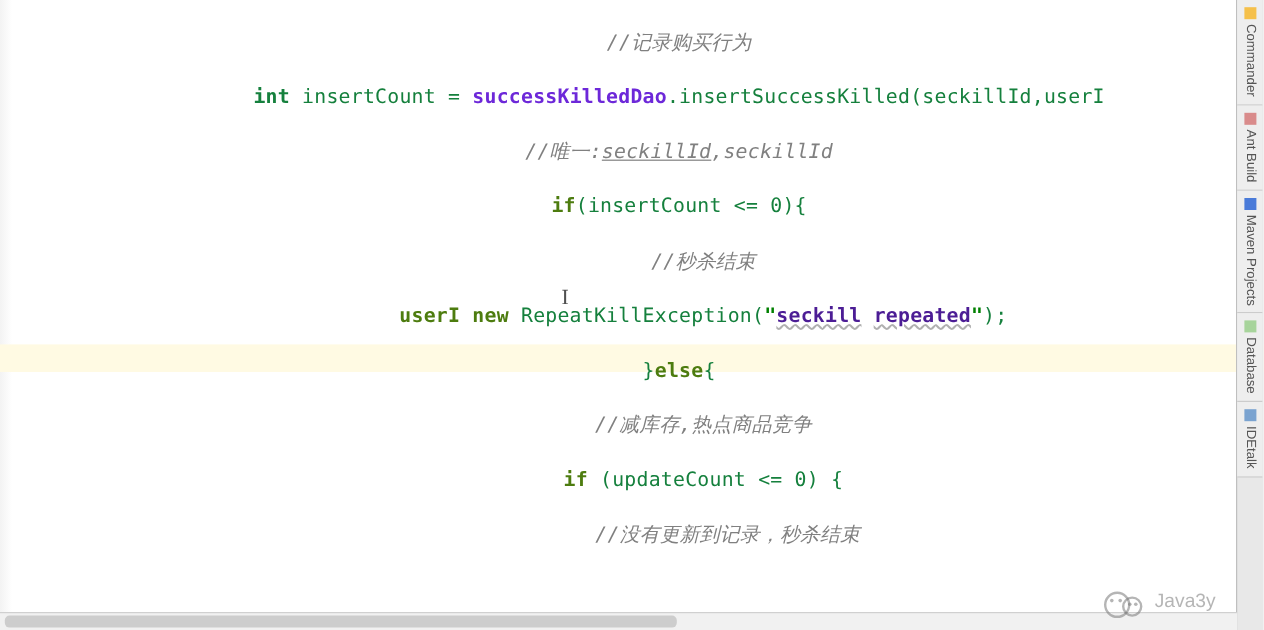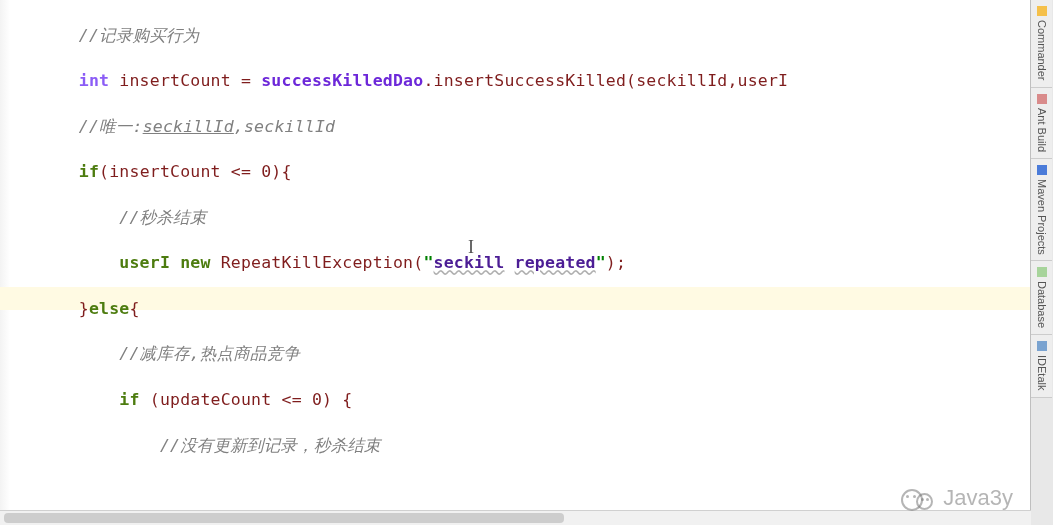--- a/index.html
+++ b/index.html
@@ -1,33 +1,33 @@
 <!DOCTYPE html>
 <html><head>
 <meta charset="utf-8">
 <style>
 html,body{margin:0;padding:0;font-family:"DejaVu Sans Mono","Menlo","Consolas",monospace;font-size:16.5px;line-height:1.38;background:#ececec;}
 .editor-wrap{position:relative;width:1053px;height:525px;overflow:hidden;background:#fff;}
 .editor{white-space:pre;padding:2px 0 0 18px;color:#000;letter-spacing:0.2px;}
 .gutter-shade{position:absolute;left:0;top:0;width:10px;height:100%;background:linear-gradient(to right,#f3f3f3,#ffffff);}
 .cmt{color:#808080;font-style:italic;}
 .kw{color:#4d7c0f;font-weight:bold;}
-.prim{color:#8b5cf6;font-weight:bold;}
+.prim{color:#15803d;font-weight:bold;}
 .fld{color:#6d28d9;font-weight:bold;}
 .str{color:#008000;font-weight:bold;}
 .strund{color:#4c1d95;font-weight:bold;text-decoration:underline wavy #b0b0b0;}
 .und{text-decoration:underline;}
 .hl{position:absolute;left:0;width:100%;height:23px;background:#fffae3;z-index:0;}
-.editor > div{position:relative;z-index:1;}
-.txt{color:#7f1d1d;}
+.editor > div{position:relative;z-index:1;text-align:center;}
+.txt{color:#15803d;}
 .cursor-i{position:absolute;font-family:serif;color:#505050;font-size:18px;}
 .right-tabs{position:absolute;right:0;top:0;width:22px;height:100%;background:#e8e8e8;border-left:1px solid #bfbfbf;}
 .rtab{writing-mode:vertical-rl;font-family:Arial,sans-serif;font-size:11px;color:#555;padding:6px 3px;border-bottom:1px solid #ccc;display:flex;align-items:center;gap:4px;background:#eeeeee;}
 .rtab .sq{display:inline-block;width:10px;height:10px;}
-.watermark{position:absolute;right:40px;bottom:12px;color:rgba(120,120,120,0.55);font-family:Arial,sans-serif;font-size:22px;display:flex;align-items:center;gap:8px;z-index:5;}
+.watermark{position:absolute;right:40px;bottom:12px;color:rgba(120,120,120,0.55);font-family:Arial,sans-serif;font-size:16px;display:flex;align-items:center;gap:8px;z-index:5;}
 .wm-ico{width:34px;height:22px;position:relative;}
 .wm-ico:before,.wm-ico:after{content:"";position:absolute;border:2.5px solid rgba(120,120,120,0.55);border-radius:50%;}
 .wm-ico:before{width:18px;height:18px;left:0;top:2px;}
 .wm-ico:after{width:13px;height:13px;left:15px;top:6px;}
 .dot{position:absolute;width:3px;height:3px;background:rgba(120,120,120,0.55);border-radius:50%;}
 .scrollbar-h{position:absolute;left:0;bottom:0;right:22px;height:14px;background:#f1f1f1;border-top:1px solid #d0d0d0;}
 .sb-thumb{position:absolute;left:4px;top:2px;height:10px;width:560px;background:#cdcdcd;border-radius:4px;}
 </style>
 </head>
 <body>

